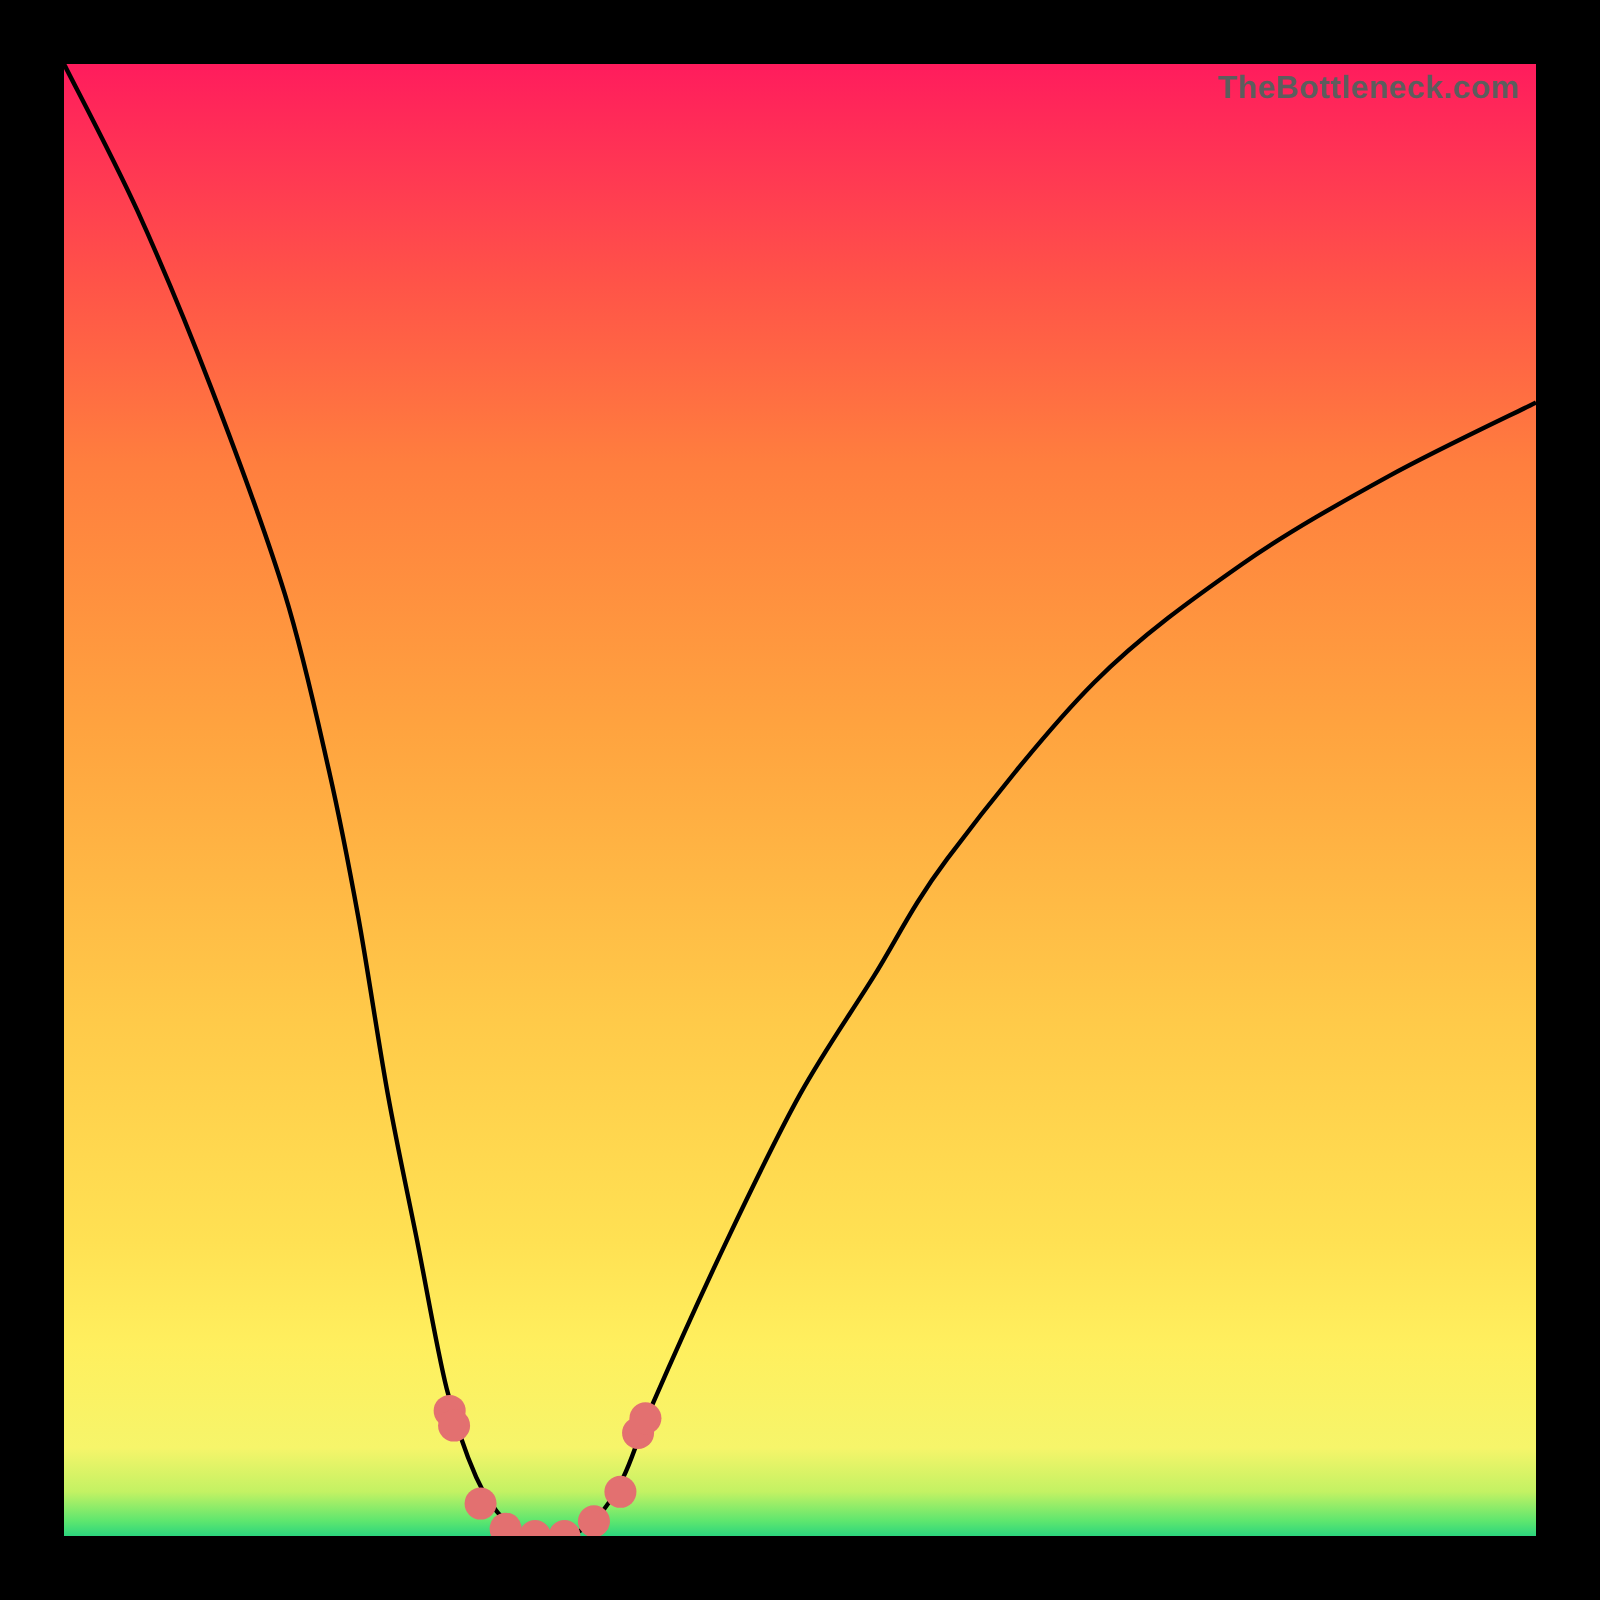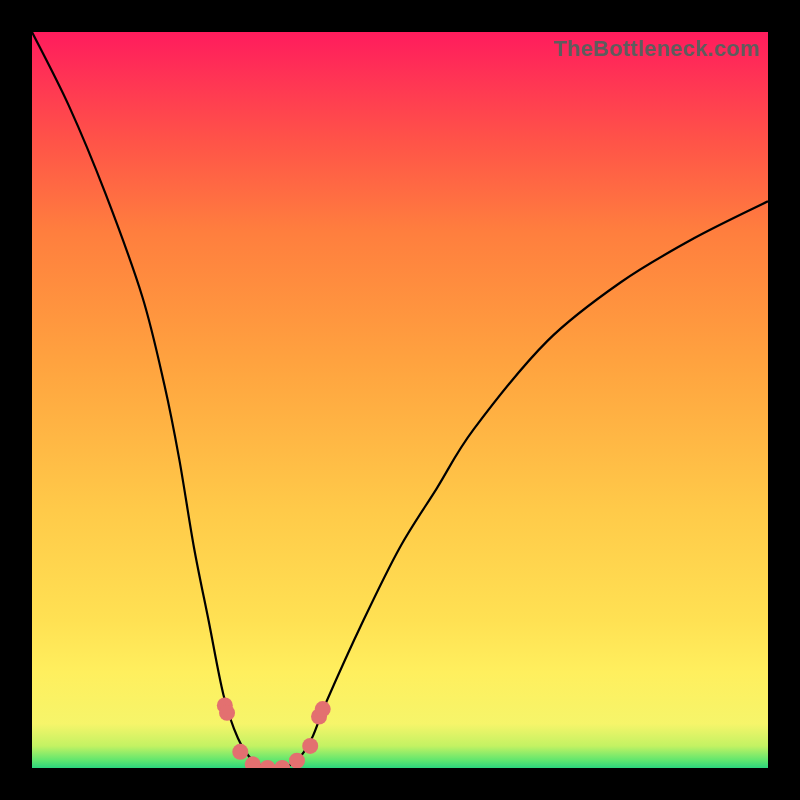--- a/index.html
+++ b/index.html
@@ -28,21 +28,21 @@
       #ffa33f 55%,
       #ff7e3e 73%,
       #ff5448 85%,
       #ff2f56 95%,
       #ff1c5d 100%);
   }
   .watermark {
     position: absolute;
     top: 4px;
     right: 8px;
-    font-size: 22px;
+    font-size: 16px;
     font-weight: bold;
     color: #5d5d5d;
     letter-spacing: 0.2px;
   }
   svg.curve {
     position: absolute;
     left: 0; top: 0;
     width: 736px;
     height: 736px;
   }

